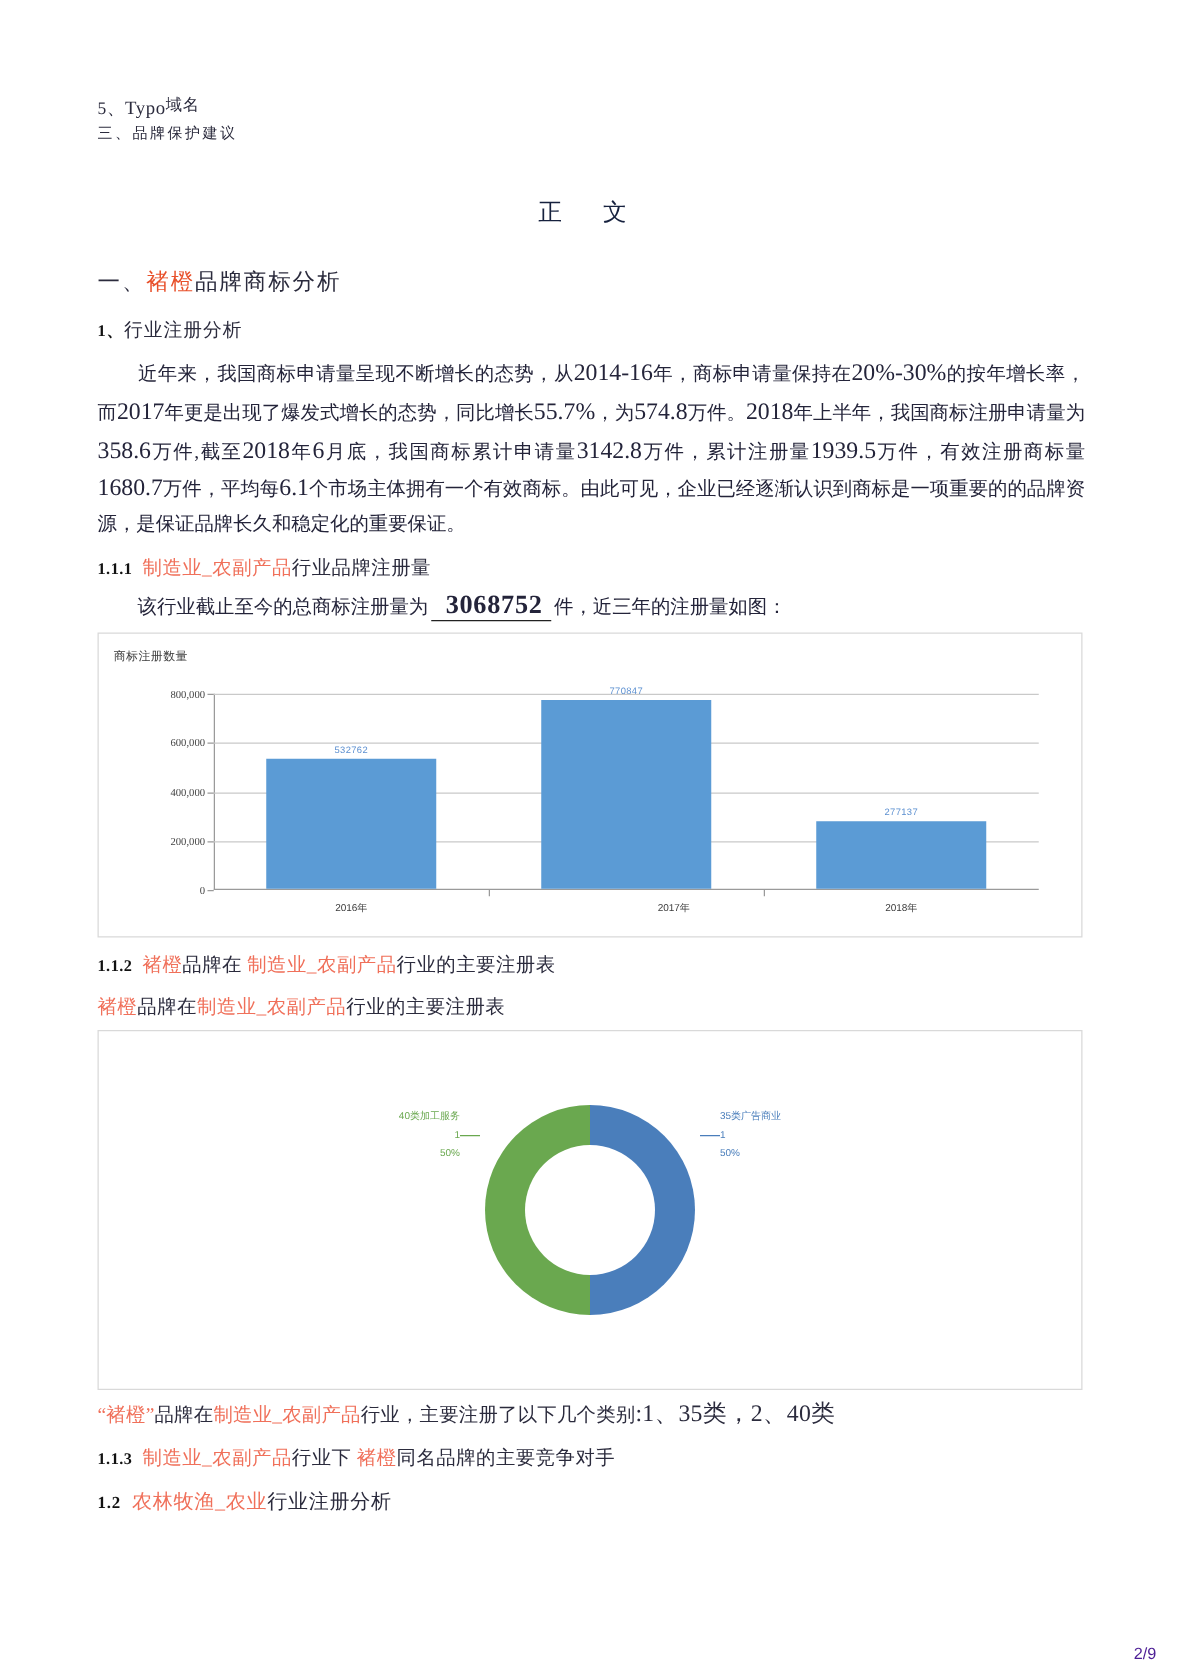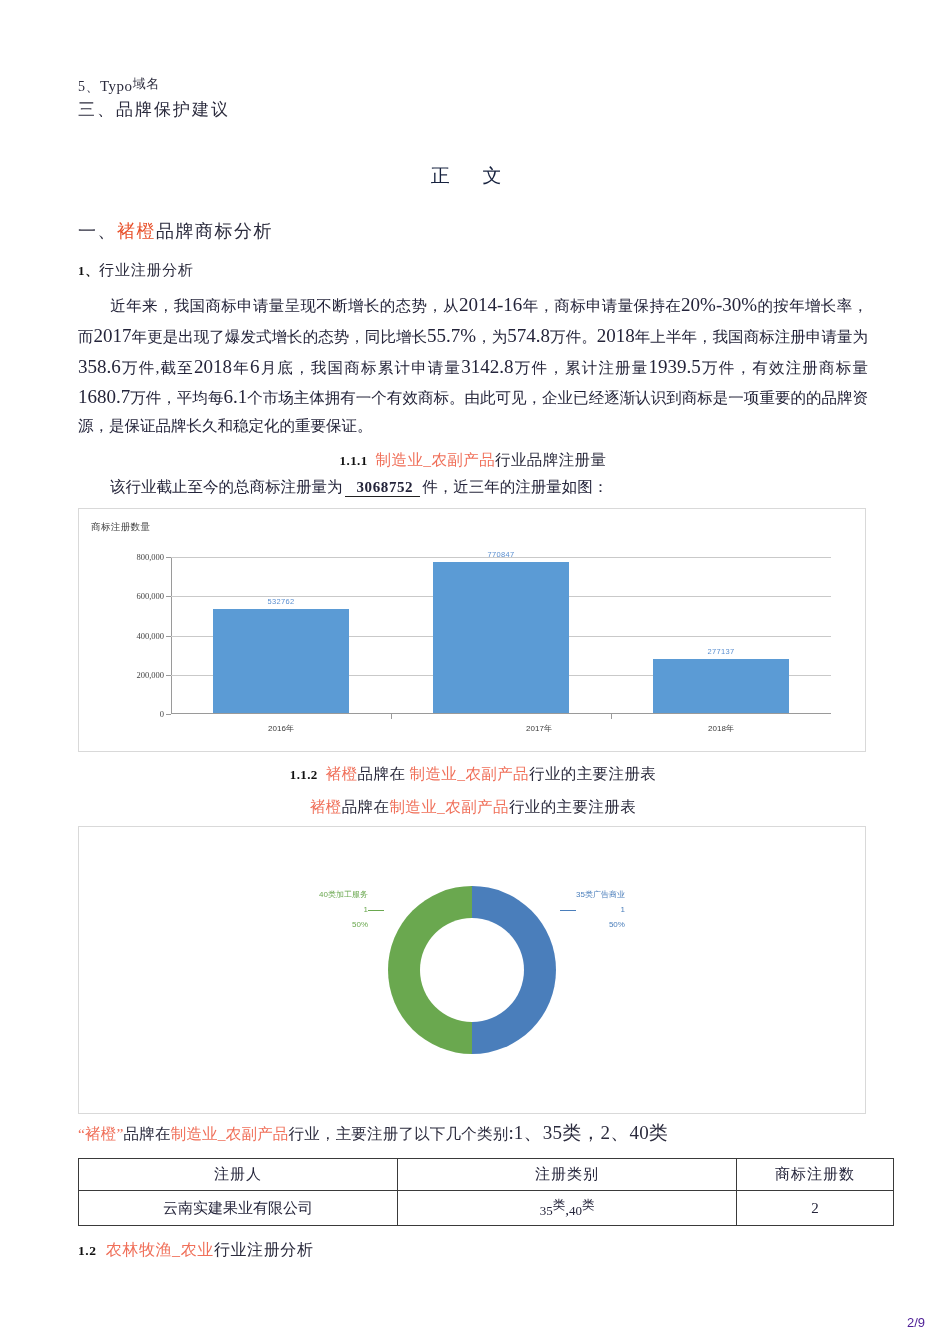--- a/index.html
+++ b/index.html
@@ -38,21 +38,21 @@
     margin-top: 20px;
   }
   .top-item .lead { font-size: 14px; }
   .top-item sup.sm {
     font-size: 13px;
     vertical-align: baseline;
     position: relative;
     top: -3px;
   }
   .top-head2 {
-    font-size: 17px;
+    font-size: 12px;
     color: #2b2b3d;
     letter-spacing: 2px;
     margin-bottom: 4px;
     white-space: nowrap;
   }
 
   .doc-title {
     text-align: center;
     font-size: 19px;
     letter-spacing: 14px;
@@ -97,38 +97,37 @@
   }
   .h3 .numlbl { font-weight: bold; font-size: 13.5px; color: #111; margin-right: 9px; }
   .h3 .ind { color: #f0705a; }
   .h3 .plain { color: #2b2b3d; }
 
   .h4 {
     font-size: 15.5px;
     letter-spacing: 0.4px;
     margin: 12px 0 6px 0;
     white-space: nowrap;
-    text-align: center;
   }
   .h4 .numlbl { font-weight: bold; font-size: 13px; color: #111; margin-right: 8px; }
   .h4 .ind { color: #f0705a; }
   .h4 .plain { color: #2b2b3d; }
 
   .sub-red { color: #f0705a; }
   .sub-dark { color: #2b2b3d; }
 
   .count-line {
     font-size: 15.5px;
     color: #24243a;
     margin: 4px 0 10px 0;
   }
   .count-line .ind { display: inline-block; width: 32px; }
   .count-val {
     font-weight: bold;
-    font-size: 15px;
+    font-size: 21px;
     border-bottom: 1.3px solid #222;
     padding: 0 7px 1px 12px;
     margin: 0 2px;
     letter-spacing: 0.6px;
   }
 
   
   .chartbox {
     border: 1px solid #d9d9d9;
     background: #fff;
@@ -261,21 +260,21 @@
     right: 100%;
     margin-right: 20px;
     top: 2px;
     text-align: right;
     color: #6aa84f;
   }
   .slice-label.right {
     left: 100%;
     margin-left: 20px;
     top: 2px;
-    text-align: right;
+    text-align: left;
     color: #4a7ebb;
   }
   .leader {
     position: absolute;
     height: 1px;
     top: 24px;
   }
   .leader.l { right: 100%; margin-right: 4px; width: 16px; background: #6aa84f; }
   .leader.r { left: 100%; margin-left: 4px; width: 16px; background: #4a7ebb; }
 
@@ -415,37 +414,24 @@
           <div>1</div>
           <div>50%</div>
         </div>
       </div>
     </div>
 
     <div class="after-chart">
       <span class="sub-red">“</span><span class="sub-red">褚橙</span><span class="sub-red">”</span><span class="sub-dark">品牌在</span><span class="sub-red">制造业_农副产品</span><span class="sub-dark">行业，主要注册了以下几个类别</span><span class="sub-dark n">:1、35类，2、40类</span>
     </div>
 
-
-    <table class="reg">
-      <thead>
-        <tr>
-          <th class="col1">注册人</th>
-          <th class="col2">注册类别</th>
-          <th class="col3">商标注册数</th>
-        </tr>
-      </thead>
-      <tbody>
-        <tr>
-          <td>云南实建果业有限公司</td>
-          <td><span class="small">35</span><sup>类</sup><span>,</span><span class="small">40</span><sup>类</sup></td>
-          <td>2</td>
-        </tr>
-      </tbody>
-    </table>
+    <div class="h4">
+      <span class="numlbl">1.1.3</span><span class="ind">制造业_农副产品</span><span class="plain">行业下 </span><span class="ind">褚橙</span><span class="plain">同名品牌的主要竞争对手</span>
+    </div>
+
 
     <div class="h3">
       <span class="numlbl">1.2</span><span class="ind">农林牧渔_农业</span><span class="plain">行业注册分析</span>
     </div>
 
   </div>
 
   <div class="pagenum">2/9</div>
 </div>
 

